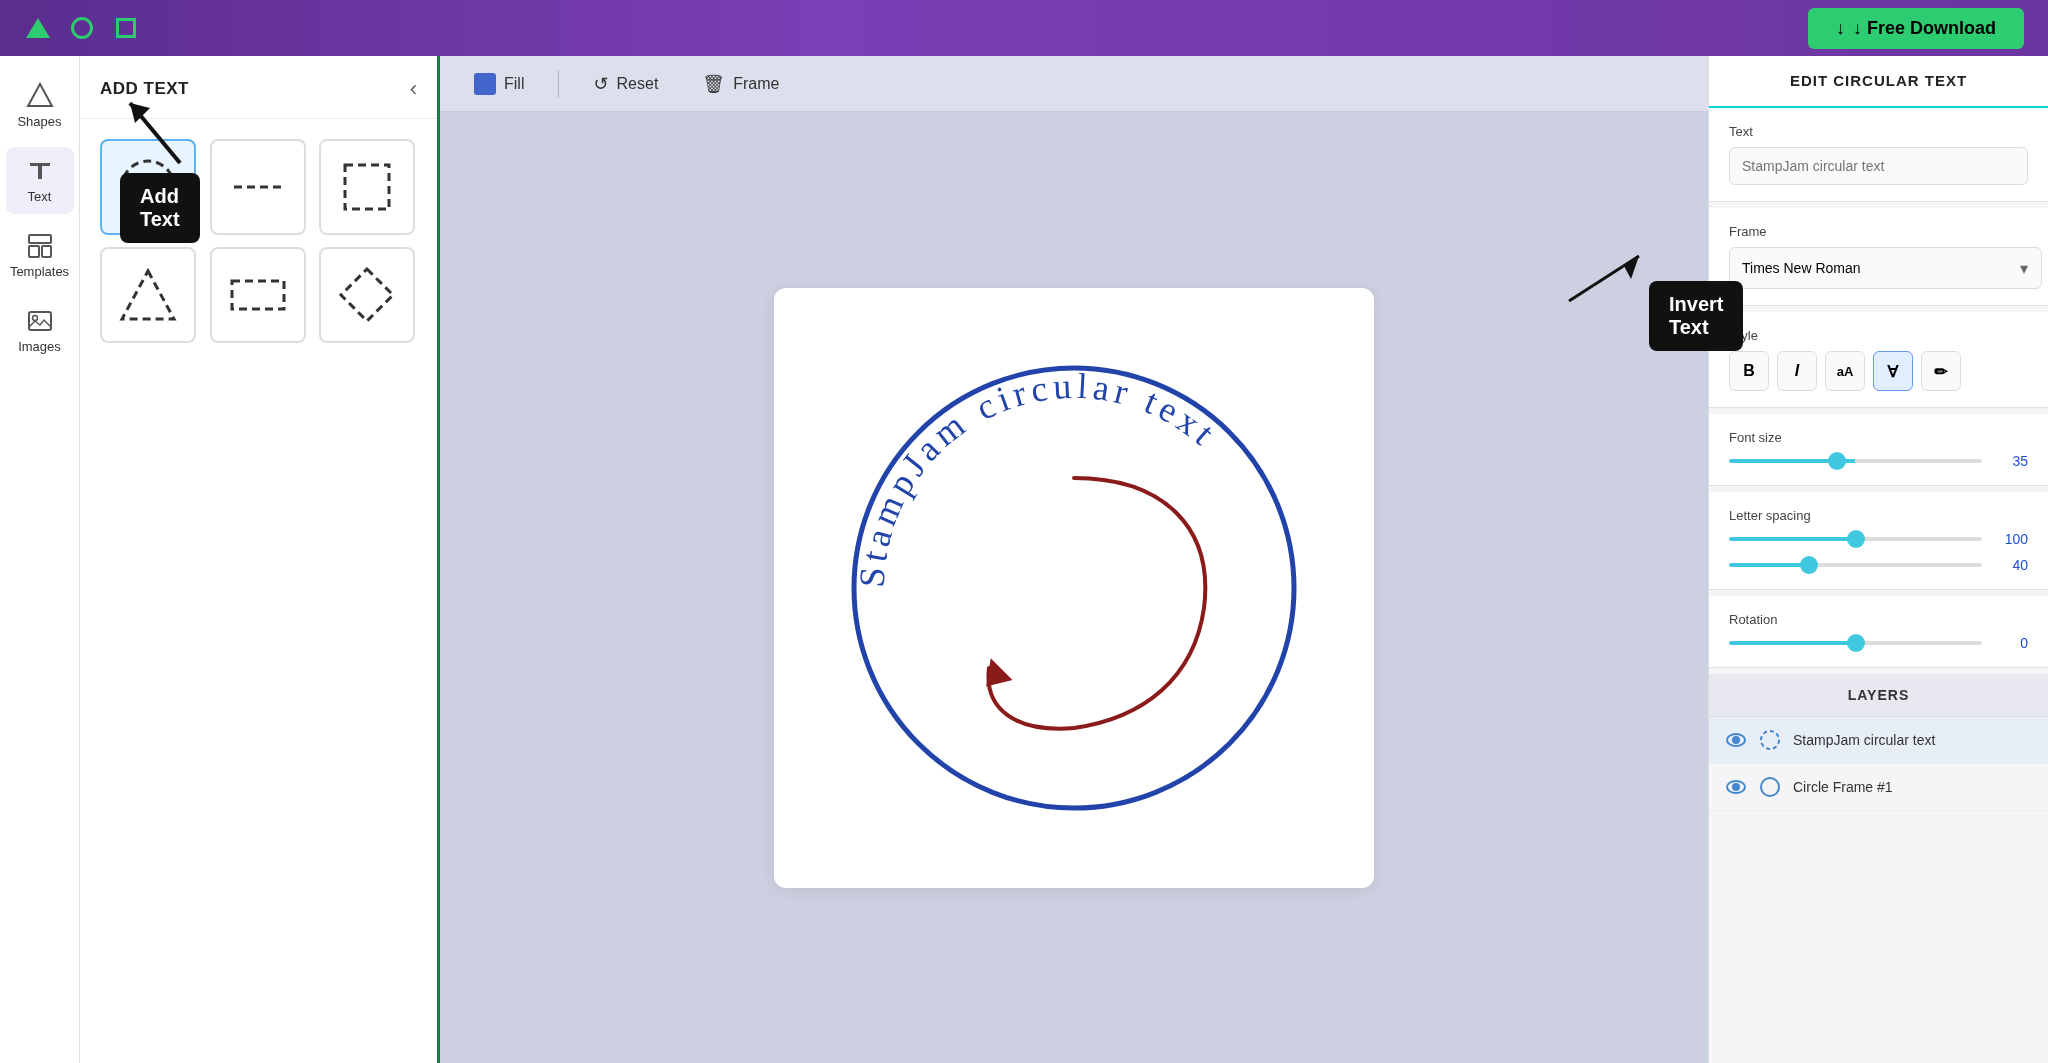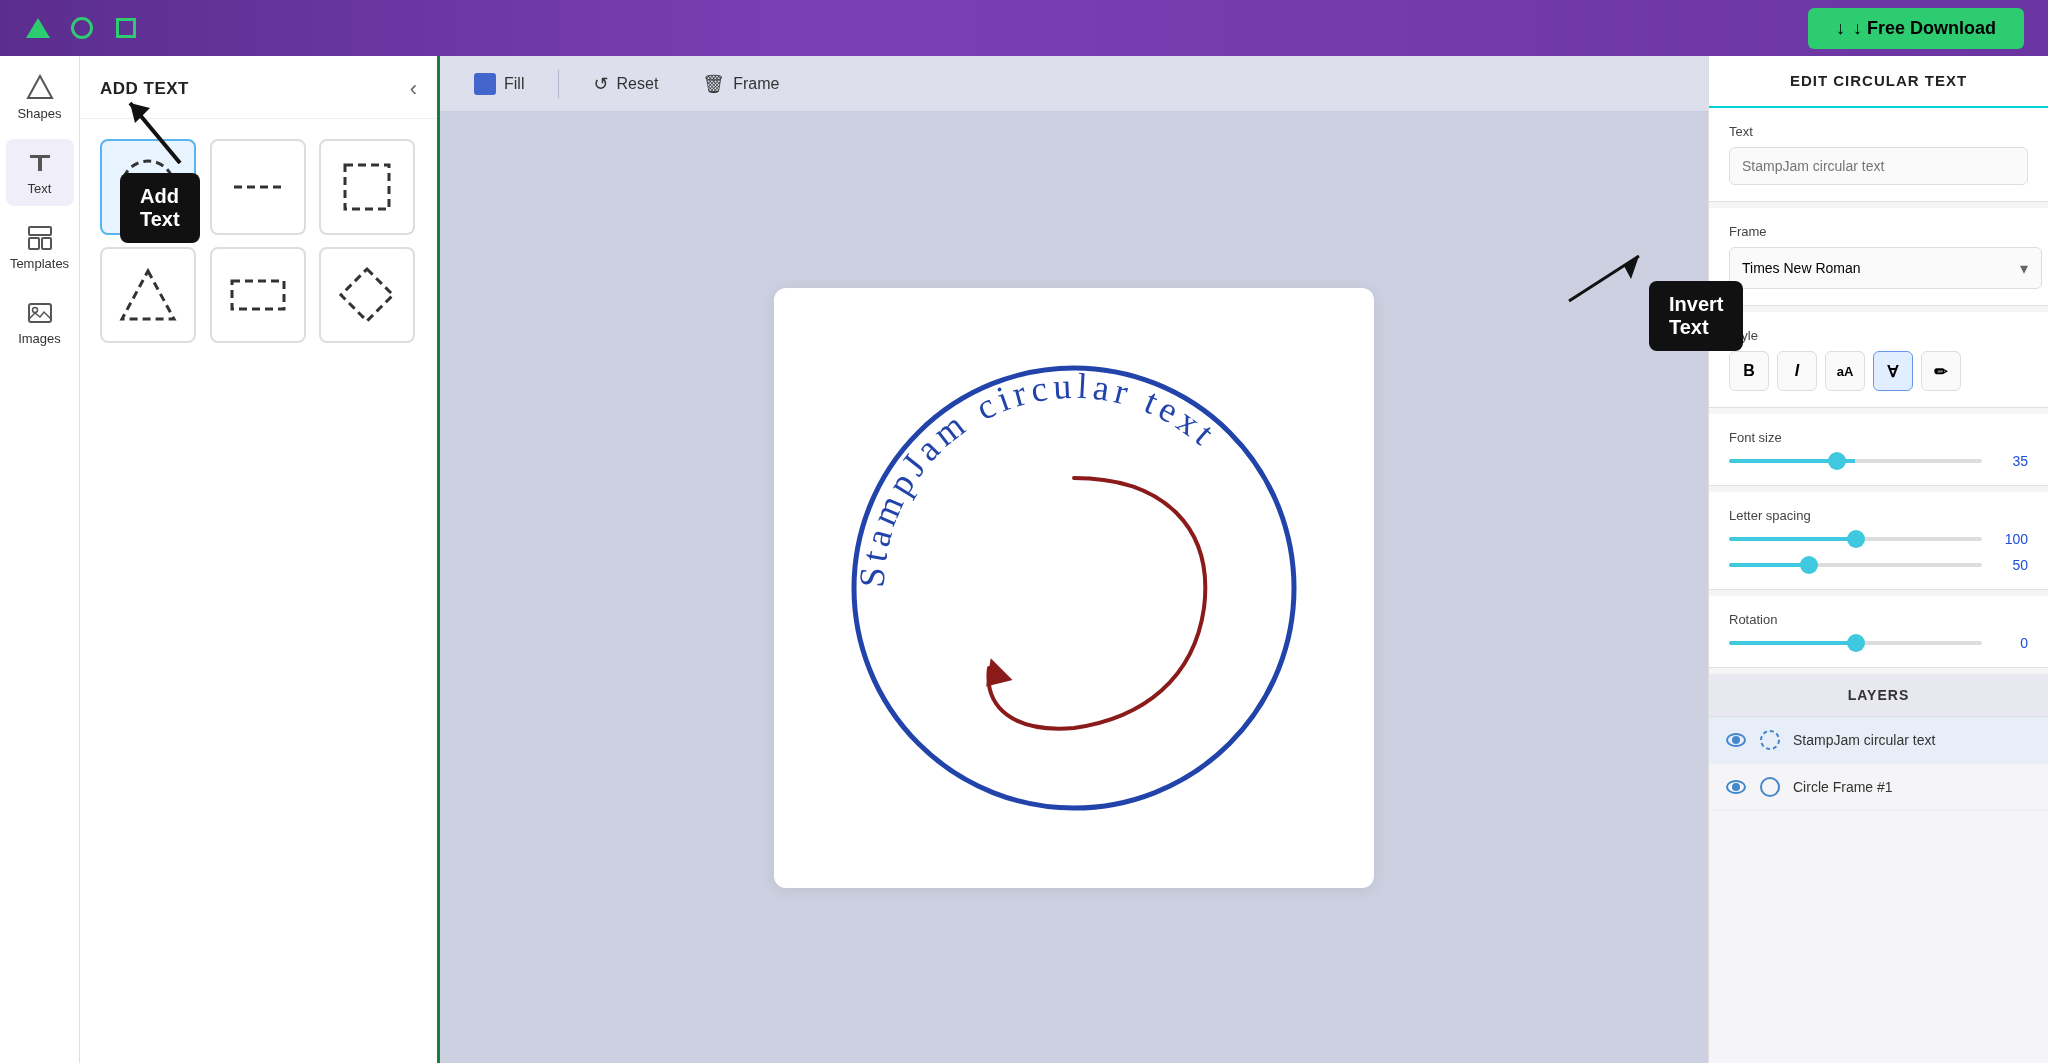--- a/index.html
+++ b/index.html
@@ -37,21 +37,21 @@
     
     #main { display: flex; width: 100%; height: calc(100% - 56px); }
 
     
     #icon-sidebar {
       width: 80px;
       background: #fff;
       display: flex;
       flex-direction: column;
       align-items: center;
-      padding-top: 8px;
+      padding-top: 16px;
       gap: 8px;
       border-right: 1px solid #e0e0e0;
     }
     .sidebar-item {
       display: flex;
       flex-direction: column;
       align-items: center;
       padding: 10px 8px;
       border-radius: 8px;
       cursor: pointer;
@@ -482,21 +482,21 @@
 
     <div class="prop-section">
       <div class="prop-label">Letter spacing</div>
       <div class="slider-row">
         <input type="range" min="0" max="200" value="100" style="background: linear-gradient(to right, rgb(64, 200, 224) 0%, rgb(64, 200, 224) 50%, rgb(221, 221, 221) 50%, rgb(221, 221, 221) 100%);">
         <span class="slider-value">100</span>
       </div>
 
       <div class="slider-row" style="margin-top:10px;">
         <input type="range" min="0" max="200" value="60" style="background: linear-gradient(to right, rgb(64, 200, 224) 0%, rgb(64, 200, 224) 30%, rgb(221, 221, 221) 30%, rgb(221, 221, 221) 100%);">
-        <span class="slider-value">50</span>
+        <span class="slider-value">40</span>
       </div>
     </div>
 
     <div class="prop-section">
       <div class="prop-label">Rotation</div>
       <div class="slider-row">
         <input type="range" min="-180" max="180" value="0" style="background: linear-gradient(to right, rgb(64, 200, 224) 0%, rgb(64, 200, 224) 50%, rgb(221, 221, 221) 50%, rgb(221, 221, 221) 100%);">
         <span class="slider-value">0</span>
       </div>
     </div>

